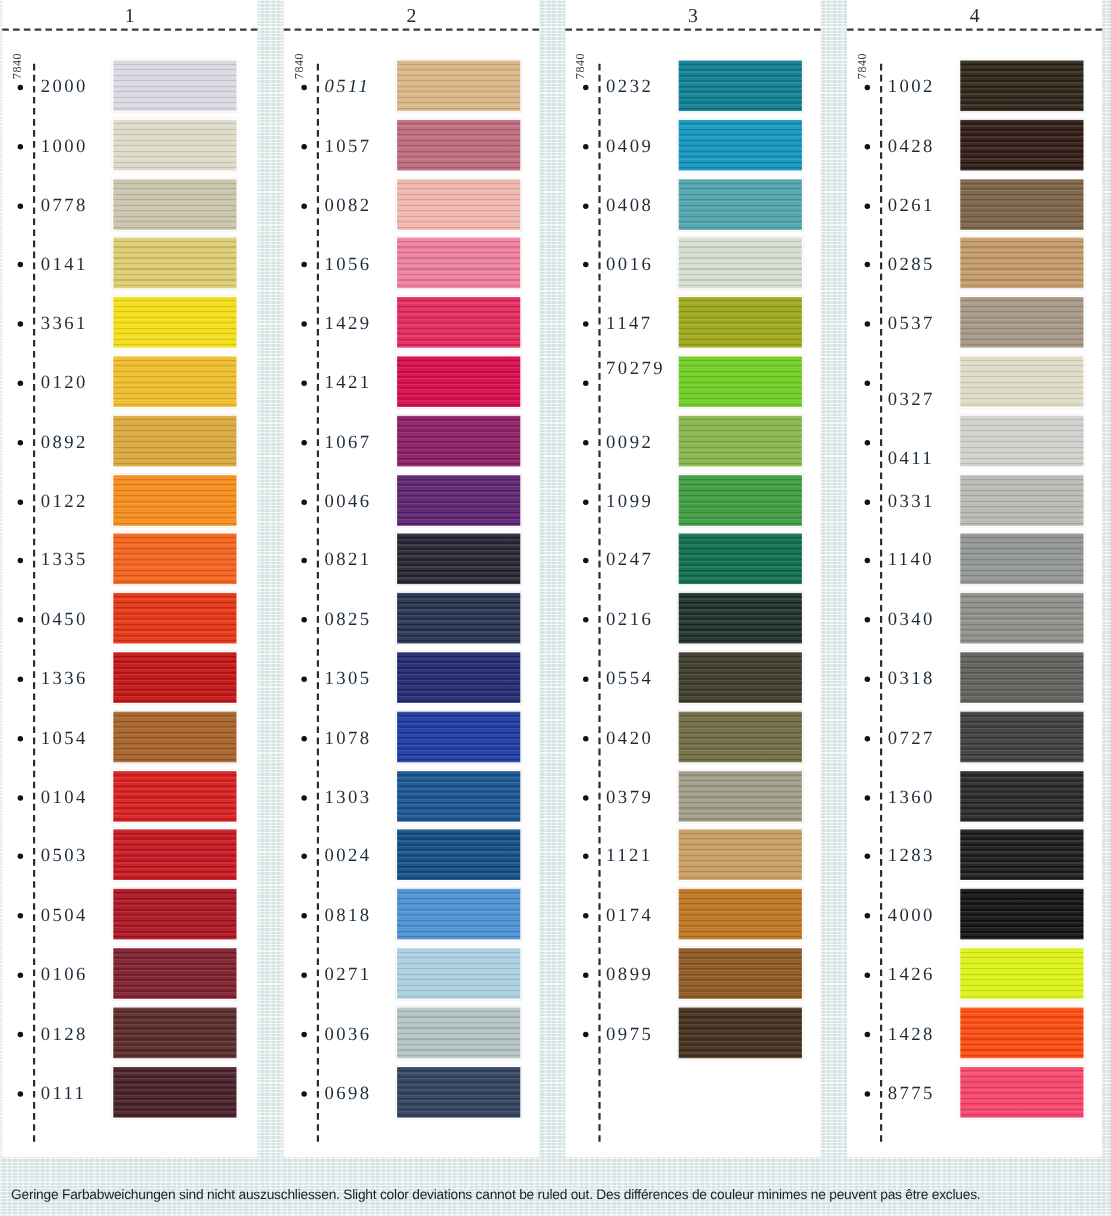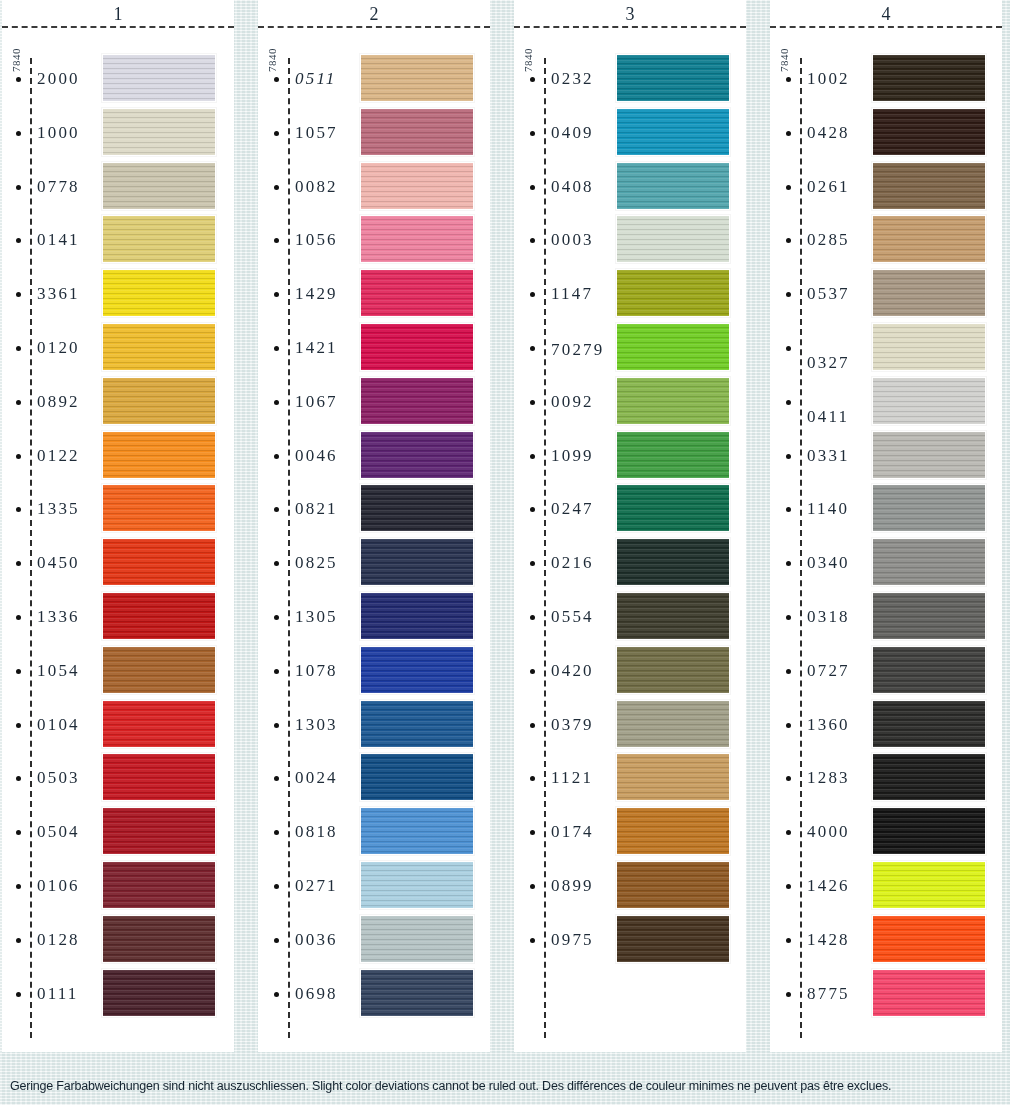--- a/index.html
+++ b/index.html
@@ -436,35 +436,35 @@
           </div>
           <div class="row" style="height: 53.8px;">
             <div class="bullet" style="left: 16px; top: 25px;"></div>
             <div class="code" style="left: 37px; top: 17px;">0408</div>
             <div class="swatch" title="0408" style="left: 102px; top: 2px;">
               <div class="swatch-inner" style="background-color: rgb(79, 163, 171);"></div>
             </div>
           </div>
           <div class="row" style="height: 53.8px;">
             <div class="bullet" style="left: 16px; top: 25px;"></div>
-            <div class="code" style="left: 37px; top: 17px;">0003</div>
+            <div class="code" style="left: 37px; top: 17px;">0016</div>
             <div class="swatch" title="0018" style="left: 102px; top: 2px;">
               <div class="swatch-inner" style="background-color: rgb(212, 221, 208);"></div>
             </div>
           </div>
           <div class="row" style="height: 53.8px;">
             <div class="bullet" style="left: 16px; top: 25px;"></div>
             <div class="code" style="left: 37px; top: 17px;">1147</div>
             <div class="swatch" title="1147" style="left: 102px; top: 2px;">
               <div class="swatch-inner" style="background-color: rgb(154, 165, 23);"></div>
             </div>
           </div>
           <div class="row" style="height: 53.8px;">
             <div class="bullet" style="left: 16px; top: 25px;"></div>
-            <div class="code" style="left: 37px; top: 19px;">70279</div>
+            <div class="code" style="left: 37px; top: 4px;">70279</div>
             <div class="swatch" title="70279" style="left: 102px; top: 2px;">
               <div class="swatch-inner" style="background-color: rgb(111, 204, 34);"></div>
             </div>
           </div>
           <div class="row" style="height: 53.8px;">
             <div class="bullet" style="left: 16px; top: 25px;"></div>
             <div class="code" style="left: 37px; top: 17px;">0092</div>
             <div class="swatch" title="0092" style="left: 102px; top: 2px;">
               <div class="swatch-inner" style="background-color: rgb(133, 180, 74);"></div>
             </div>

